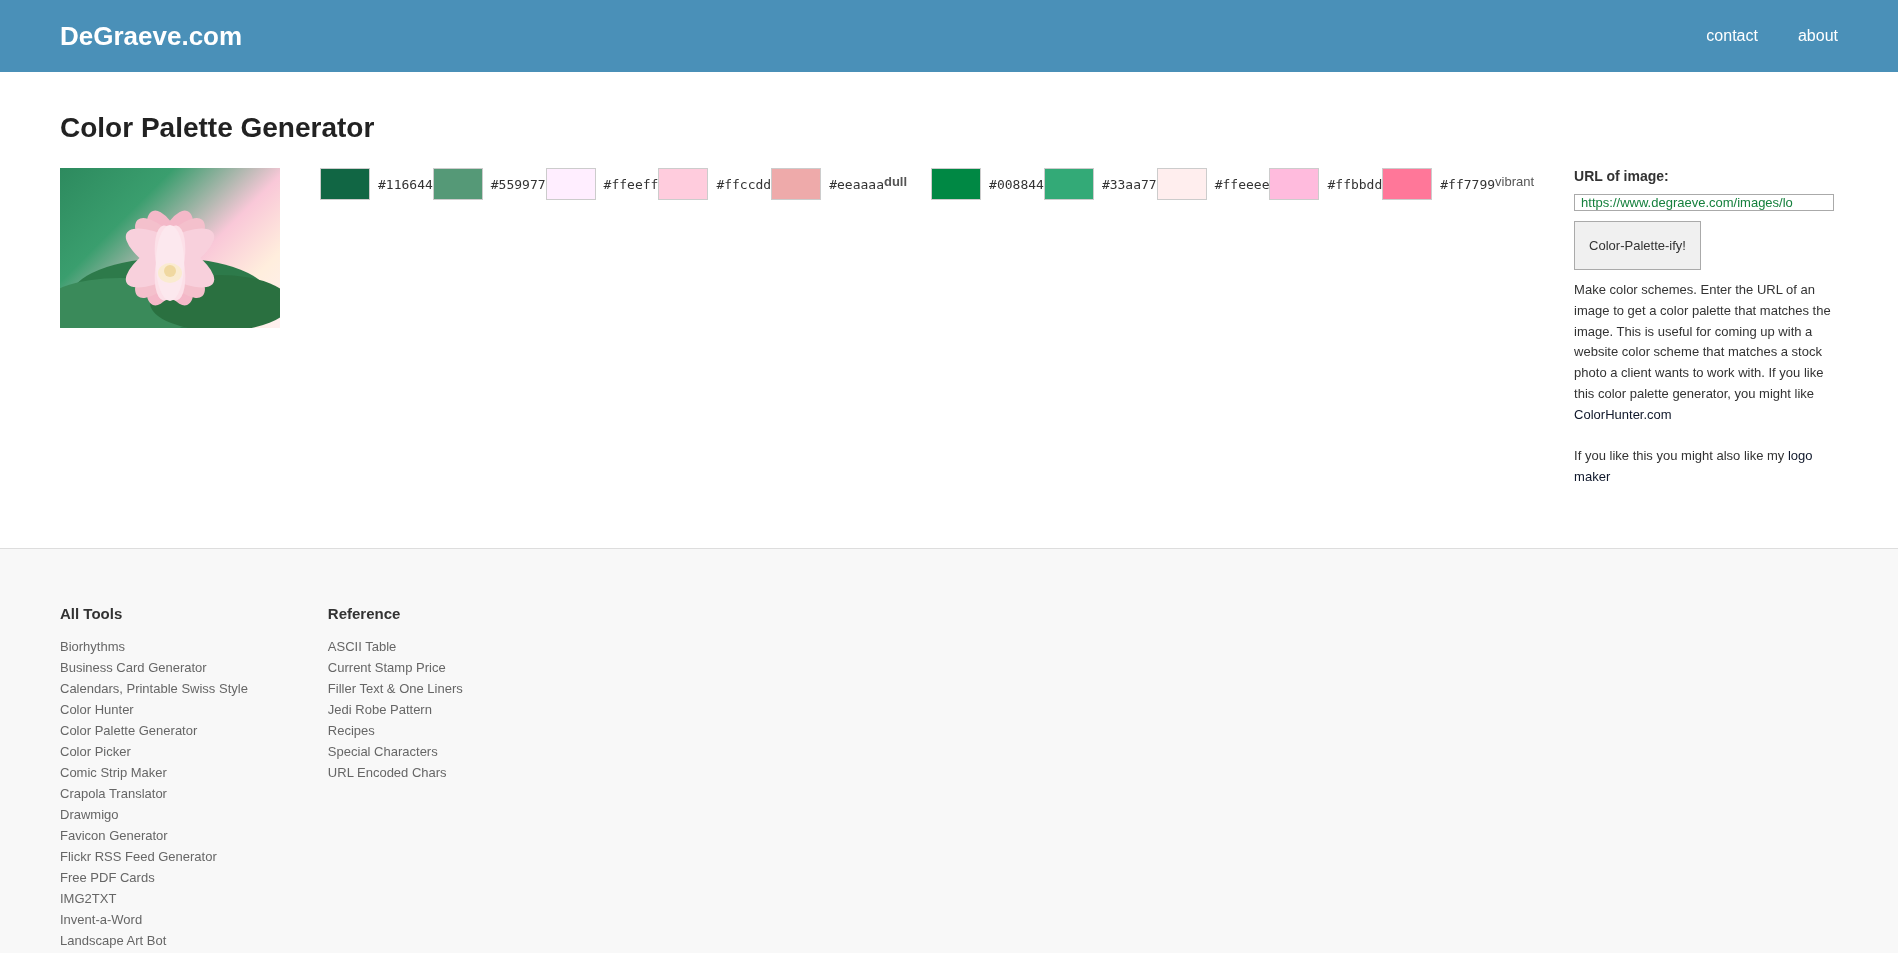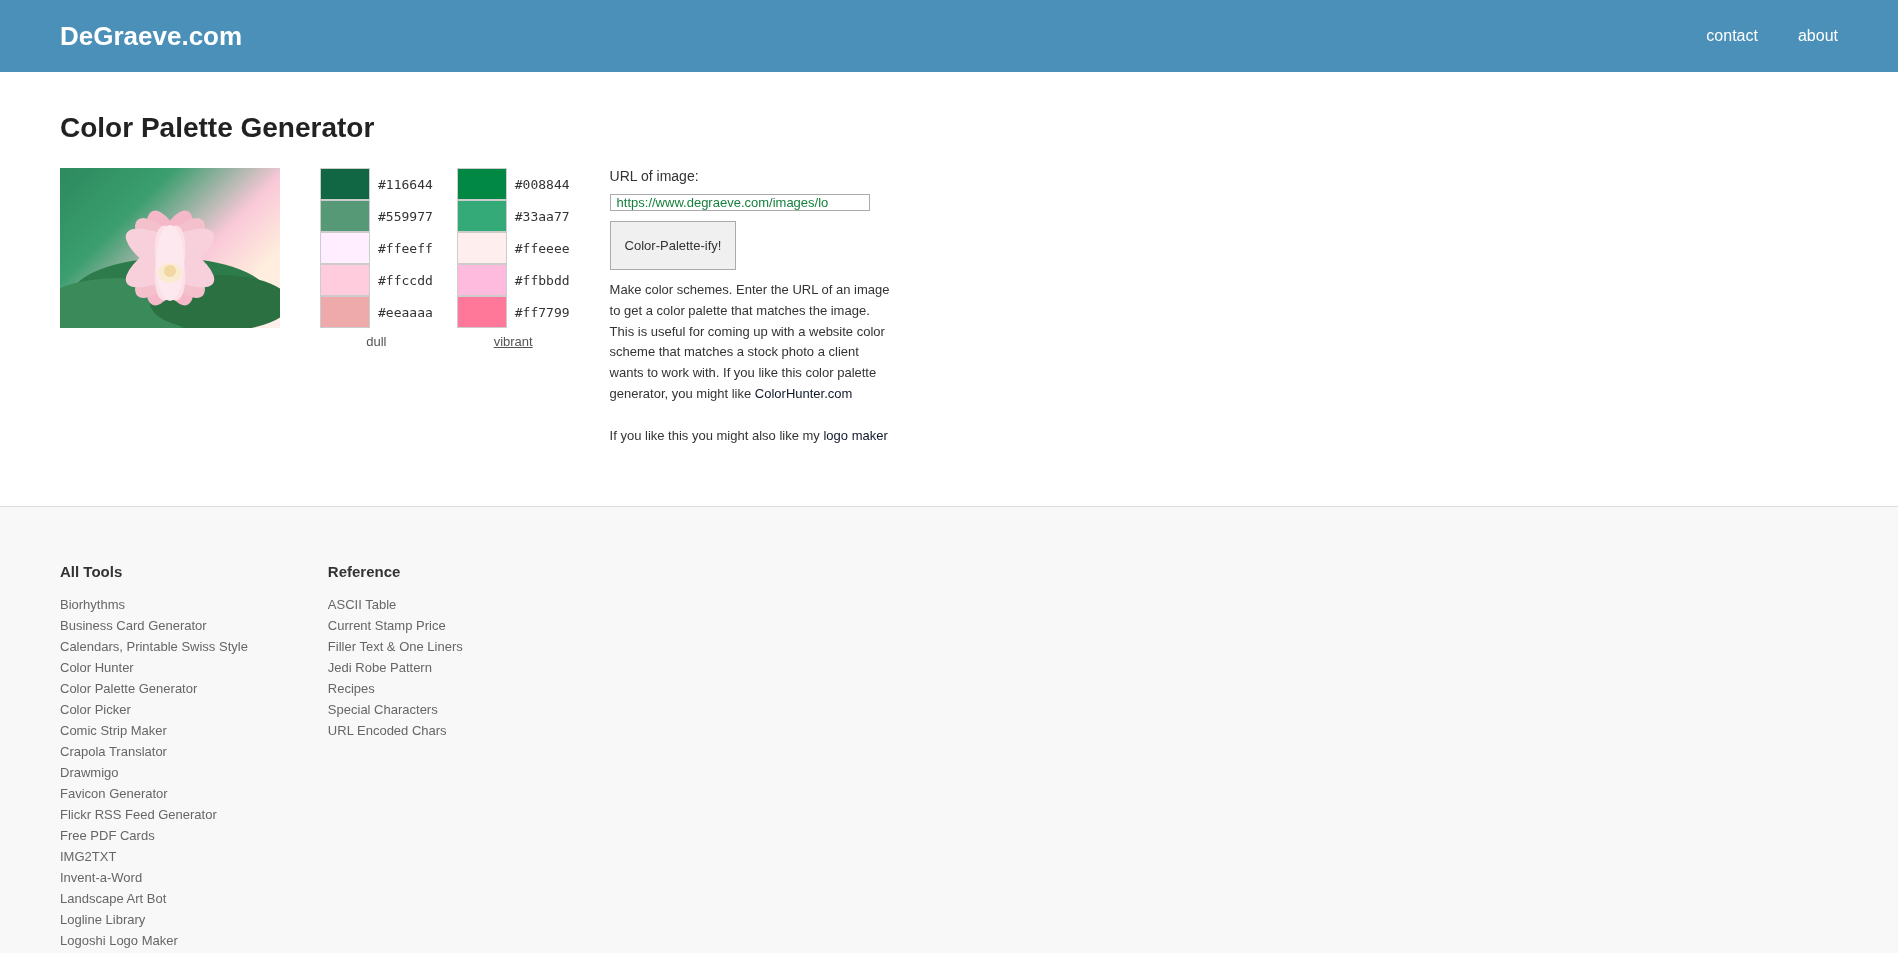--- a/index.html
+++ b/index.html
@@ -83,40 +83,40 @@
     }
 
     .swatch-label {
       font-size: 13px;
       color: #333;
       font-family: monospace;
     }
 
     .swatches-group {
       display: flex;
-      flex-direction: column;
+      flex-direction: row;
     }
 
     .swatches-group-label {
       font-size: 13px;
       color: #555;
       text-align: center;
       margin-top: 2px;
     }
 
     .url-section {
       display: flex;
       flex-direction: column;
       gap: 10px;
       max-width: 280px;
     }
 
     .url-label {
       font-size: 14px;
-      font-weight: normal;
+      font-weight: bold;
       color: #333;
     }
 
     .url-input {
       width: 260px;
       padding: 0 6px;
       font-size: 13px;
       border: 1px solid #aaa;
       color: #15803d;
     }
@@ -244,21 +244,21 @@
             <span class="swatch-label">#ffeeff</span>
           </div>
           <div class="swatch-row">
             <div class="swatch-box" style="background:#ffccdd;"></div>
             <span class="swatch-label">#ffccdd</span>
           </div>
           <div class="swatch-row">
             <div class="swatch-box" style="background:#eeaaaa;"></div>
             <span class="swatch-label">#eeaaaa</span>
           </div>
-          <div class="swatches-group-label" style="margin-top:6px;">dull</div>
+          <div class="swatches-group-label" style="margin-top:6px;font-weight:bold;">dull</div>
       </div>
 
       <div class="swatches-group" id="vibrant-swatches-container">
         <div class="swatch-row">
             <div class="swatch-box" style="background:#008844;"></div>
             <span class="swatch-label">#008844</span>
           </div>
           <div class="swatch-row">
             <div class="swatch-box" style="background:#33aa77;"></div>
             <span class="swatch-label">#33aa77</span>
@@ -268,21 +268,21 @@
             <span class="swatch-label">#ffeeee</span>
           </div>
           <div class="swatch-row">
             <div class="swatch-box" style="background:#ffbbdd;"></div>
             <span class="swatch-label">#ffbbdd</span>
           </div>
           <div class="swatch-row">
             <div class="swatch-box" style="background:#ff7799;"></div>
             <span class="swatch-label">#ff7799</span>
           </div>
-          <div class="swatches-group-label" style="margin-top:6px;text-decoration:underline;">vibrant</div>
+          <div class="swatches-group-label" style="margin-top:6px;">vibrant</div>
       </div>
     </div>
 
     <div class="url-section">
       <div class="url-label">URL of image:</div>
       <input class="url-input" type="text" value="https://www.degraeve.com/images/lo" style="">
       <button class="generate-btn">Color-Palette-ify!</button>
       <div class="description">
         <span>Make color schemes. Enter the URL of an image to get a color palette that matches the image. This is useful for coming up with a website color scheme that matches a stock photo a client wants to work with. If you like this color palette generator, you might like </span><a href="#">ColorHunter.com</a>
         <br><br>

